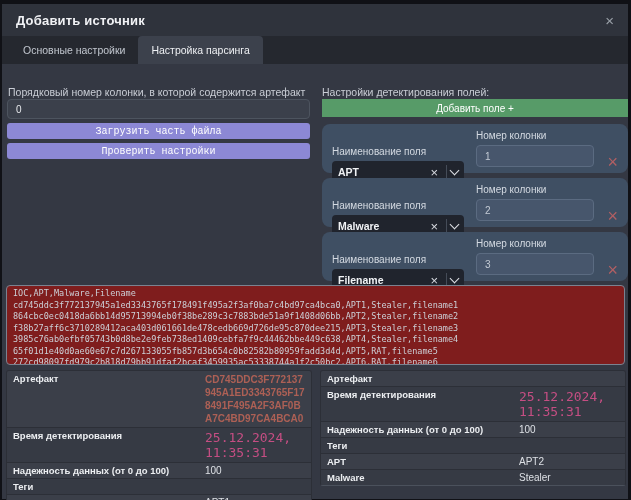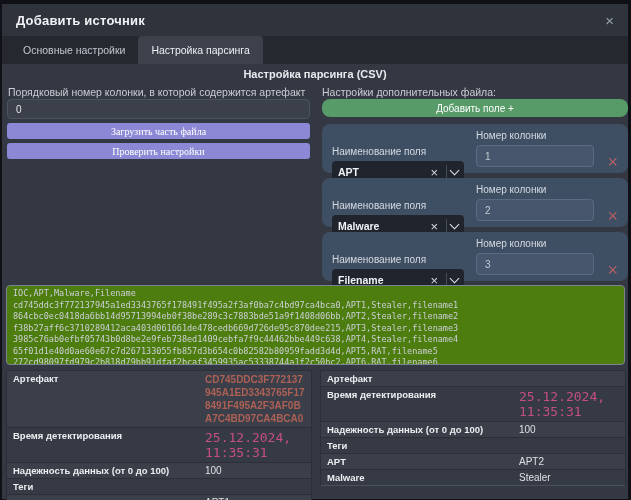--- a/index.html
+++ b/index.html
@@ -27,45 +27,45 @@
   .abs{position:absolute;box-sizing:border-box;}
 
   
   .lbl-left{left:6px;top:82px;width:310px;}
   .req{color:#d4606a;margin-left:2px;}
   .info-i{display:inline-block;width:10px;height:10px;border:1px solid #9aa0a8;border-radius:50%;
     font-size:7px;line-height:10px;text-align:center;color:#9aa0a8;vertical-align:-1px;margin-left:3px;}
   .main-input{left:5px;top:95px;width:303px;height:20px;background:#3b404b;border:1px solid #4d545f;border-radius:4px;
     color:#e6e8ec;font-size:10px;padding:0 8px;font-family:"Liberation Sans",sans-serif;}
   .btn-purple{background:#8c88d5;border:none;border-radius:3px;color:#fff;font-size:10px;width:303px;height:16px;
-    left:5px;text-align:center;line-height:16px;cursor:pointer;font-family:Liberation Serif, serif;}
+    left:5px;text-align:center;line-height:16px;cursor:pointer;font-family:Liberation Mono, monospace;}
 
   
   .lbl-right{left:320px;top:82px;width:306px;}
-  .btn-green{left:320px;top:95px;width:306px;height:18px;background:#579b68;border:none;border-radius:8px;
+  .btn-green{left:320px;top:95px;width:306px;height:18px;background:#579b68;border:none;border-radius:0;
     color:#fff;font-size:10px;text-align:center;line-height:18px;cursor:pointer;font-family:"Liberation Sans",sans-serif;}
 
   .card{left:320px;width:306px;height:49px;background:#3f4f63;border-radius:8px;padding:6px 10px;}
   .card .cols{display:flex;}
   .card .col-name{width:144px;margin-top:16px;}
   .card .col-num{width:126px;}
   .card .field-label{color:#d4dae2;font-size:10px;}
   .select{margin-top:4px;width:132px;height:22px;background:#20242d;border-radius:4px;display:flex;align-items:center;
     padding:0 6px;box-sizing:border-box;cursor:pointer;}
   .select .val{flex:1;color:#f0f2f5;font-size:10.5px;font-weight:600;}
   .select .clear{color:#d7dae0;font-size:13px;line-height:13px;padding:0 4px;cursor:pointer;}
   .select .divider{width:1px;height:14px;background:#454c58;margin:0 4px;}
   .select .chev{width:6px;height:6px;border-right:1.6px solid #dfe2e7;border-bottom:1.6px solid #dfe2e7;
     transform:rotate(45deg);margin-top:-3px;}
   .num-input{margin-top:4px;width:118px;height:22px;background:#47566c;border:1px solid #5b6b81;border-radius:4px;
     color:#c3cad4;font-size:10px;padding:0 8px;box-sizing:border-box;font-family:"Liberation Sans",sans-serif;}
   .remove-x{margin-left:auto;align-self:center;color:#b15f63;font-size:18px;line-height:18px;margin-top:10px;cursor:pointer;}
 
   
-  .csv{left:4px;top:281px;width:619px;height:80px;background:#4d7c0f;border:1px solid #7b8290;border-radius:4px;
+  .csv{left:4px;top:281px;width:619px;height:80px;background:#7f1d1d;border:1px solid #7b8290;border-radius:4px;
     font-family:"DejaVu Sans Mono",monospace;font-size:8.5px;line-height:11.5px;color:#ccd0d7;
     white-space:pre;overflow:hidden;padding:2px 6px;}
 
   
   .res-table{top:366px;width:306px;border:1px solid #2c2f37;border-bottom:1px solid #4b515c;border-radius:3px;
     overflow:hidden;font-size:10px;}
   .res-row{display:flex;border-bottom:1px solid #2c2f37;min-height:15px;align-items:stretch;gap:40px;}
   .res-row:last-child{border-bottom:none;}
   .res-row:nth-child(odd){background:#3b3f49;}
   .res-row:nth-child(even){background:#363a44;}
@@ -82,30 +82,29 @@
   <div class="titlebar">
     <span class="title">Добавить источник</span>
     <span class="close">×</span>
   </div>
 
   <div class="tabstrip">
     <div class="tab">Основные настройки</div>
     <div class="tab active">Настройка парсинга</div>
   </div>
 
-  <div class="section-title">Настройка парсинга (CSV)</div>
 
   <div class="abs field-label lbl-left">
     <span>Порядковый номер колонки, в которой содержится артефакт</span><span class="info-i">i</span><span class="req">*</span>
   </div>
   <input class="abs main-input" value="0" style="">
   <button class="abs btn-purple" style="top:119px;">Загрузить часть файла</button>
   <button class="abs btn-purple" style="top:139px;">Проверить настройки</button>
 
-  <div class="abs field-label lbl-right">Настройки дополнительных файла:</div>
+  <div class="abs field-label lbl-right">Настройки детектирования полей:</div>
   <button class="abs btn-green">Добавить поле +</button>
 
   <div class="abs card" style="top:120px;">
     <div class="cols">
       <div class="col-name">
         <div class="field-label">Наименование поля</div>
         <div class="select">
           <span class="val">APT</span>
           <span class="clear">×</span>
           <span class="divider"></span>

